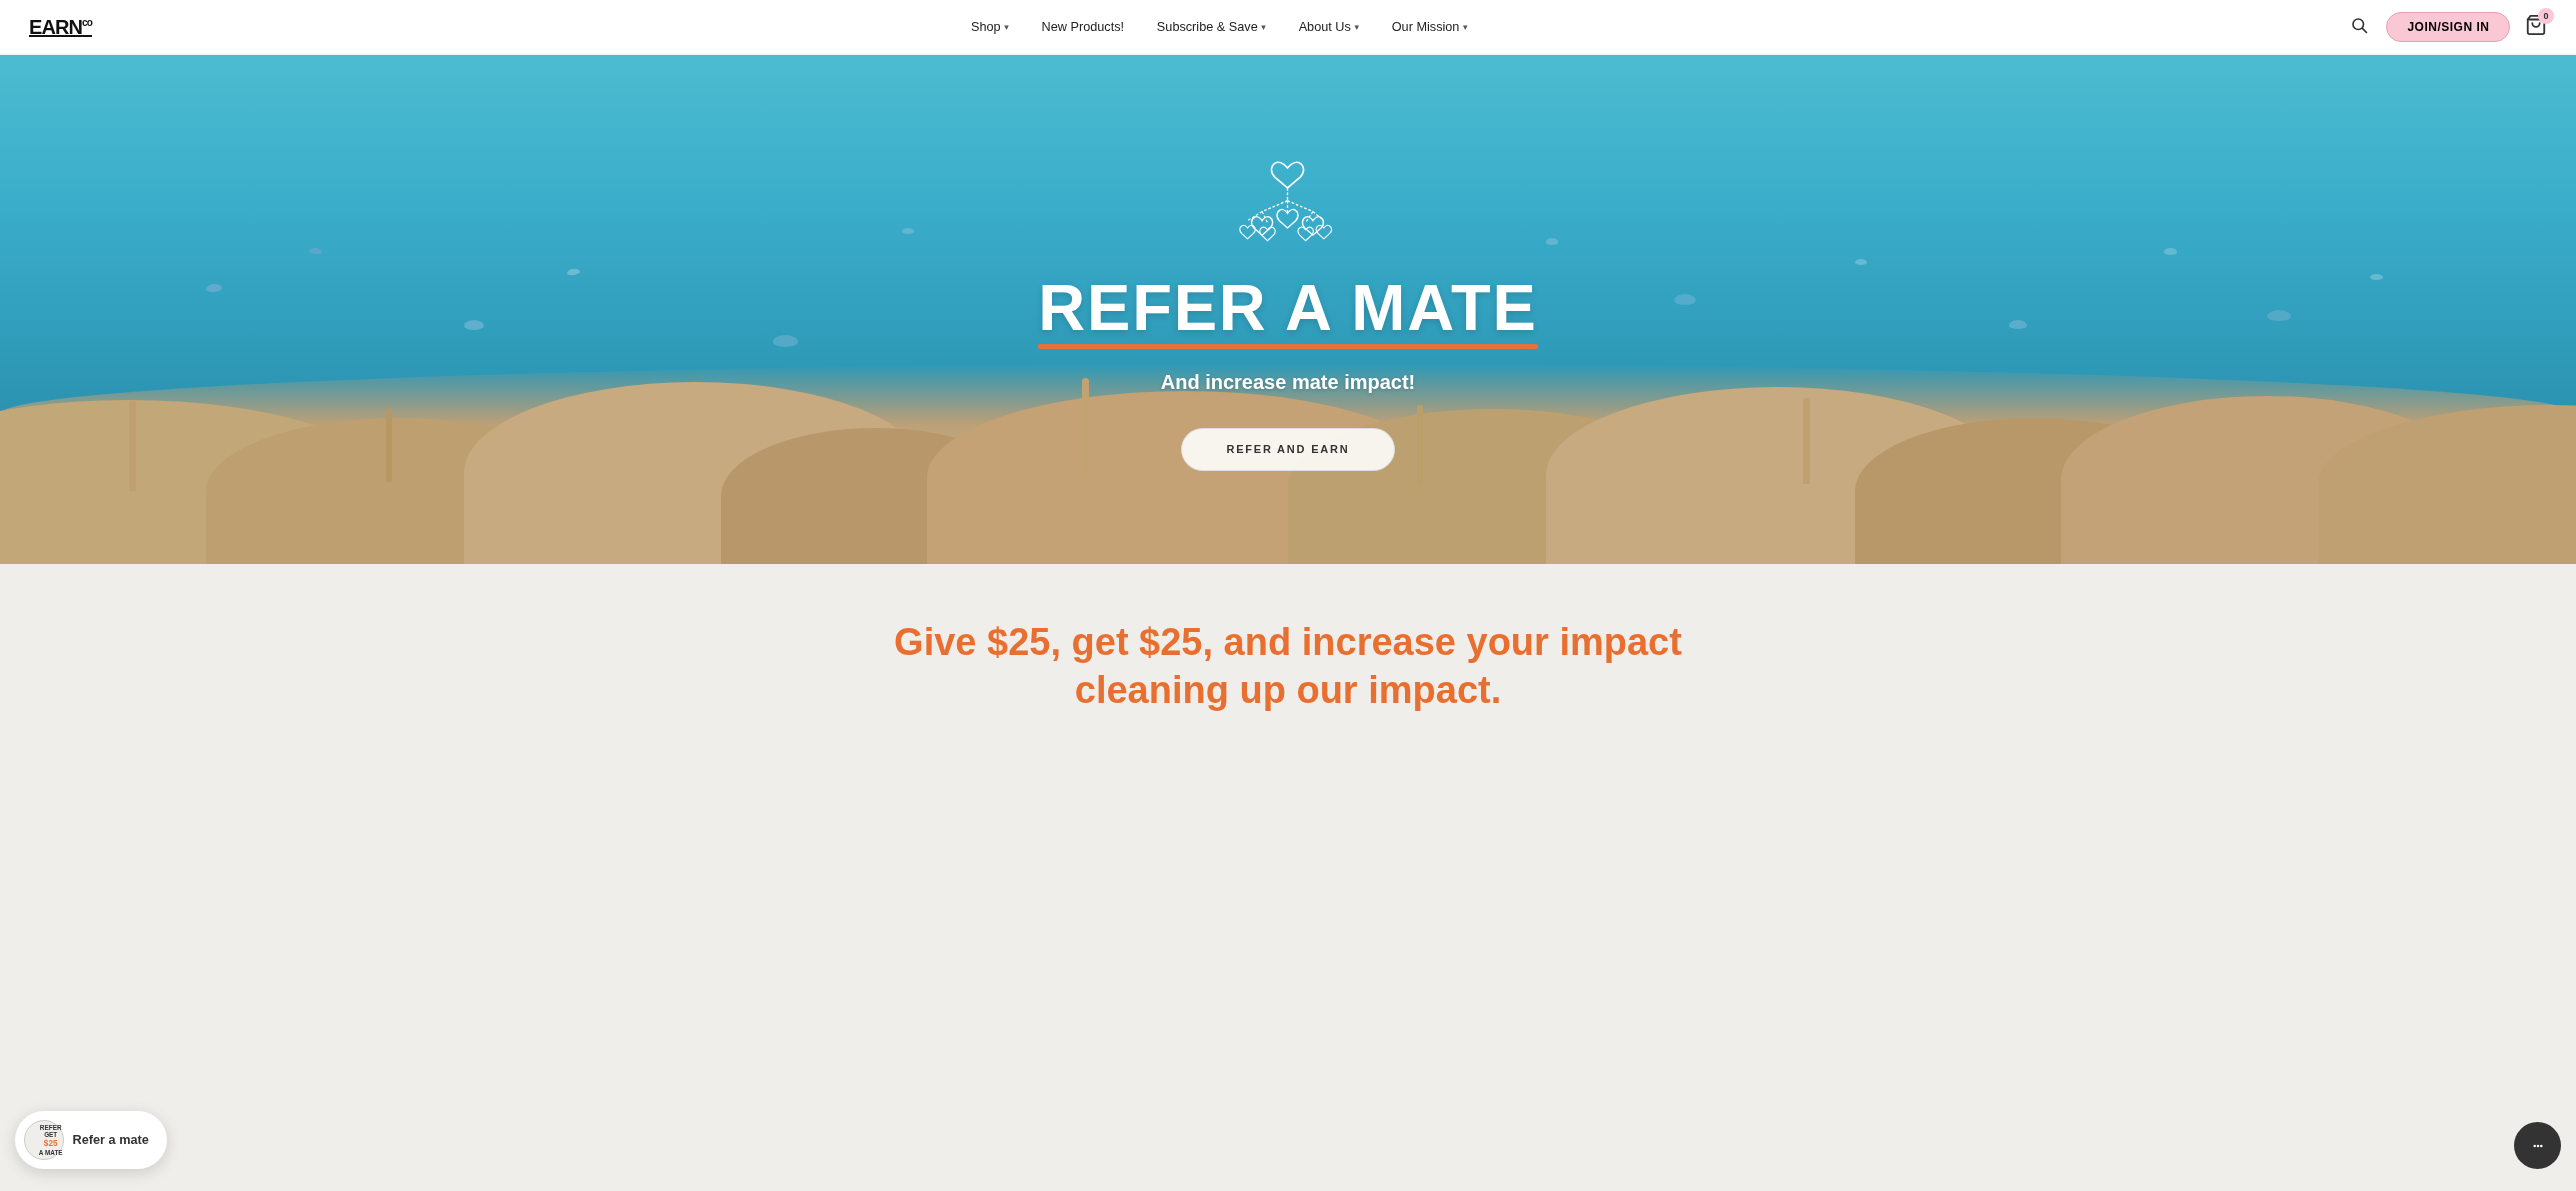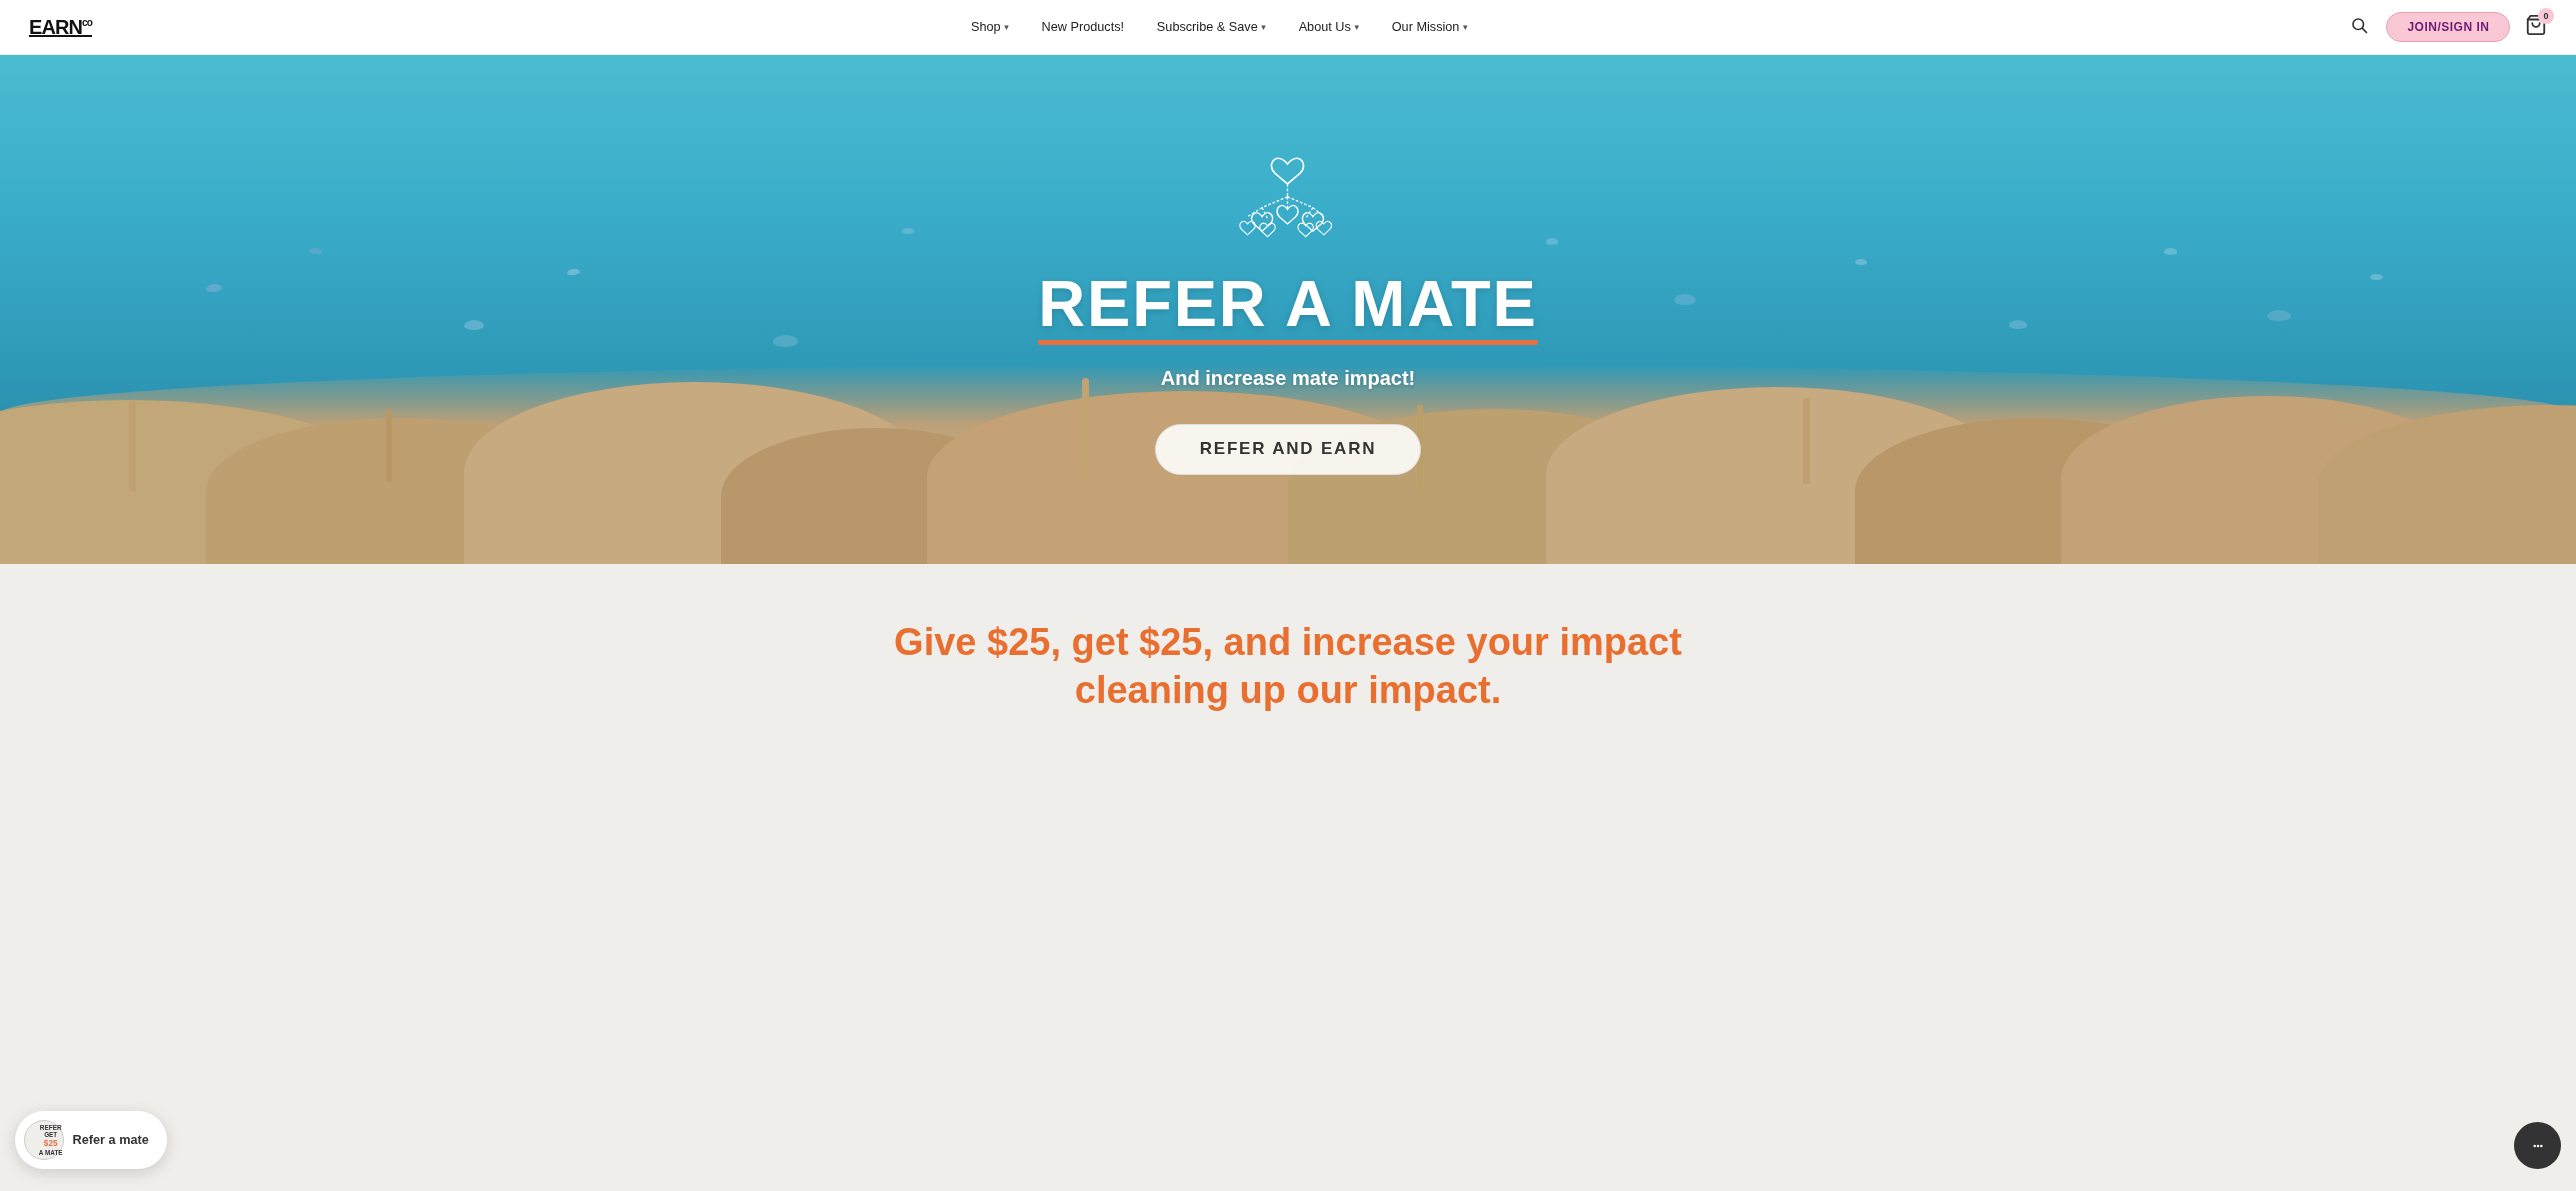--- a/index.html
+++ b/index.html
@@ -64,21 +64,21 @@
       padding: 3.6px;
     }
     .join-btn {
       background: #f9c8d4;
       border: 1.8px solid #e8a0b0;
       border-radius: 27px;
       padding: 7.3px 20px;
       font-size: 12px;
       font-weight: 700;
       letter-spacing: 0.5px;
-      color: #701a75;
+      color: #000000;
       cursor: pointer;
       white-space: nowrap;
     }
     .cart-btn {
       background: none;
       border: none;
       cursor: pointer;
       font-size: 18px;
       color: #333;
       position: relative;
@@ -188,21 +188,21 @@
       margin-top: 7.3px;
       text-shadow: 0 0.9px 3.6px rgba(0,0,0,0.2);
     }
 
     .hero-cta {
       margin-top: 19px;
       background: rgba(255,255,255,0.88);
       border: 1.8px solid #ddd;
       border-radius: 36px;
       padding: 14.6px 44px;
-      font-size: 17px;
+      font-size: 11px;
       font-weight: 800;
       letter-spacing: 1.8px;
       color: #333;
       cursor: pointer;
       text-transform: uppercase;
     }
 
     
     .below-hero {
       background: #f0eeeb;

